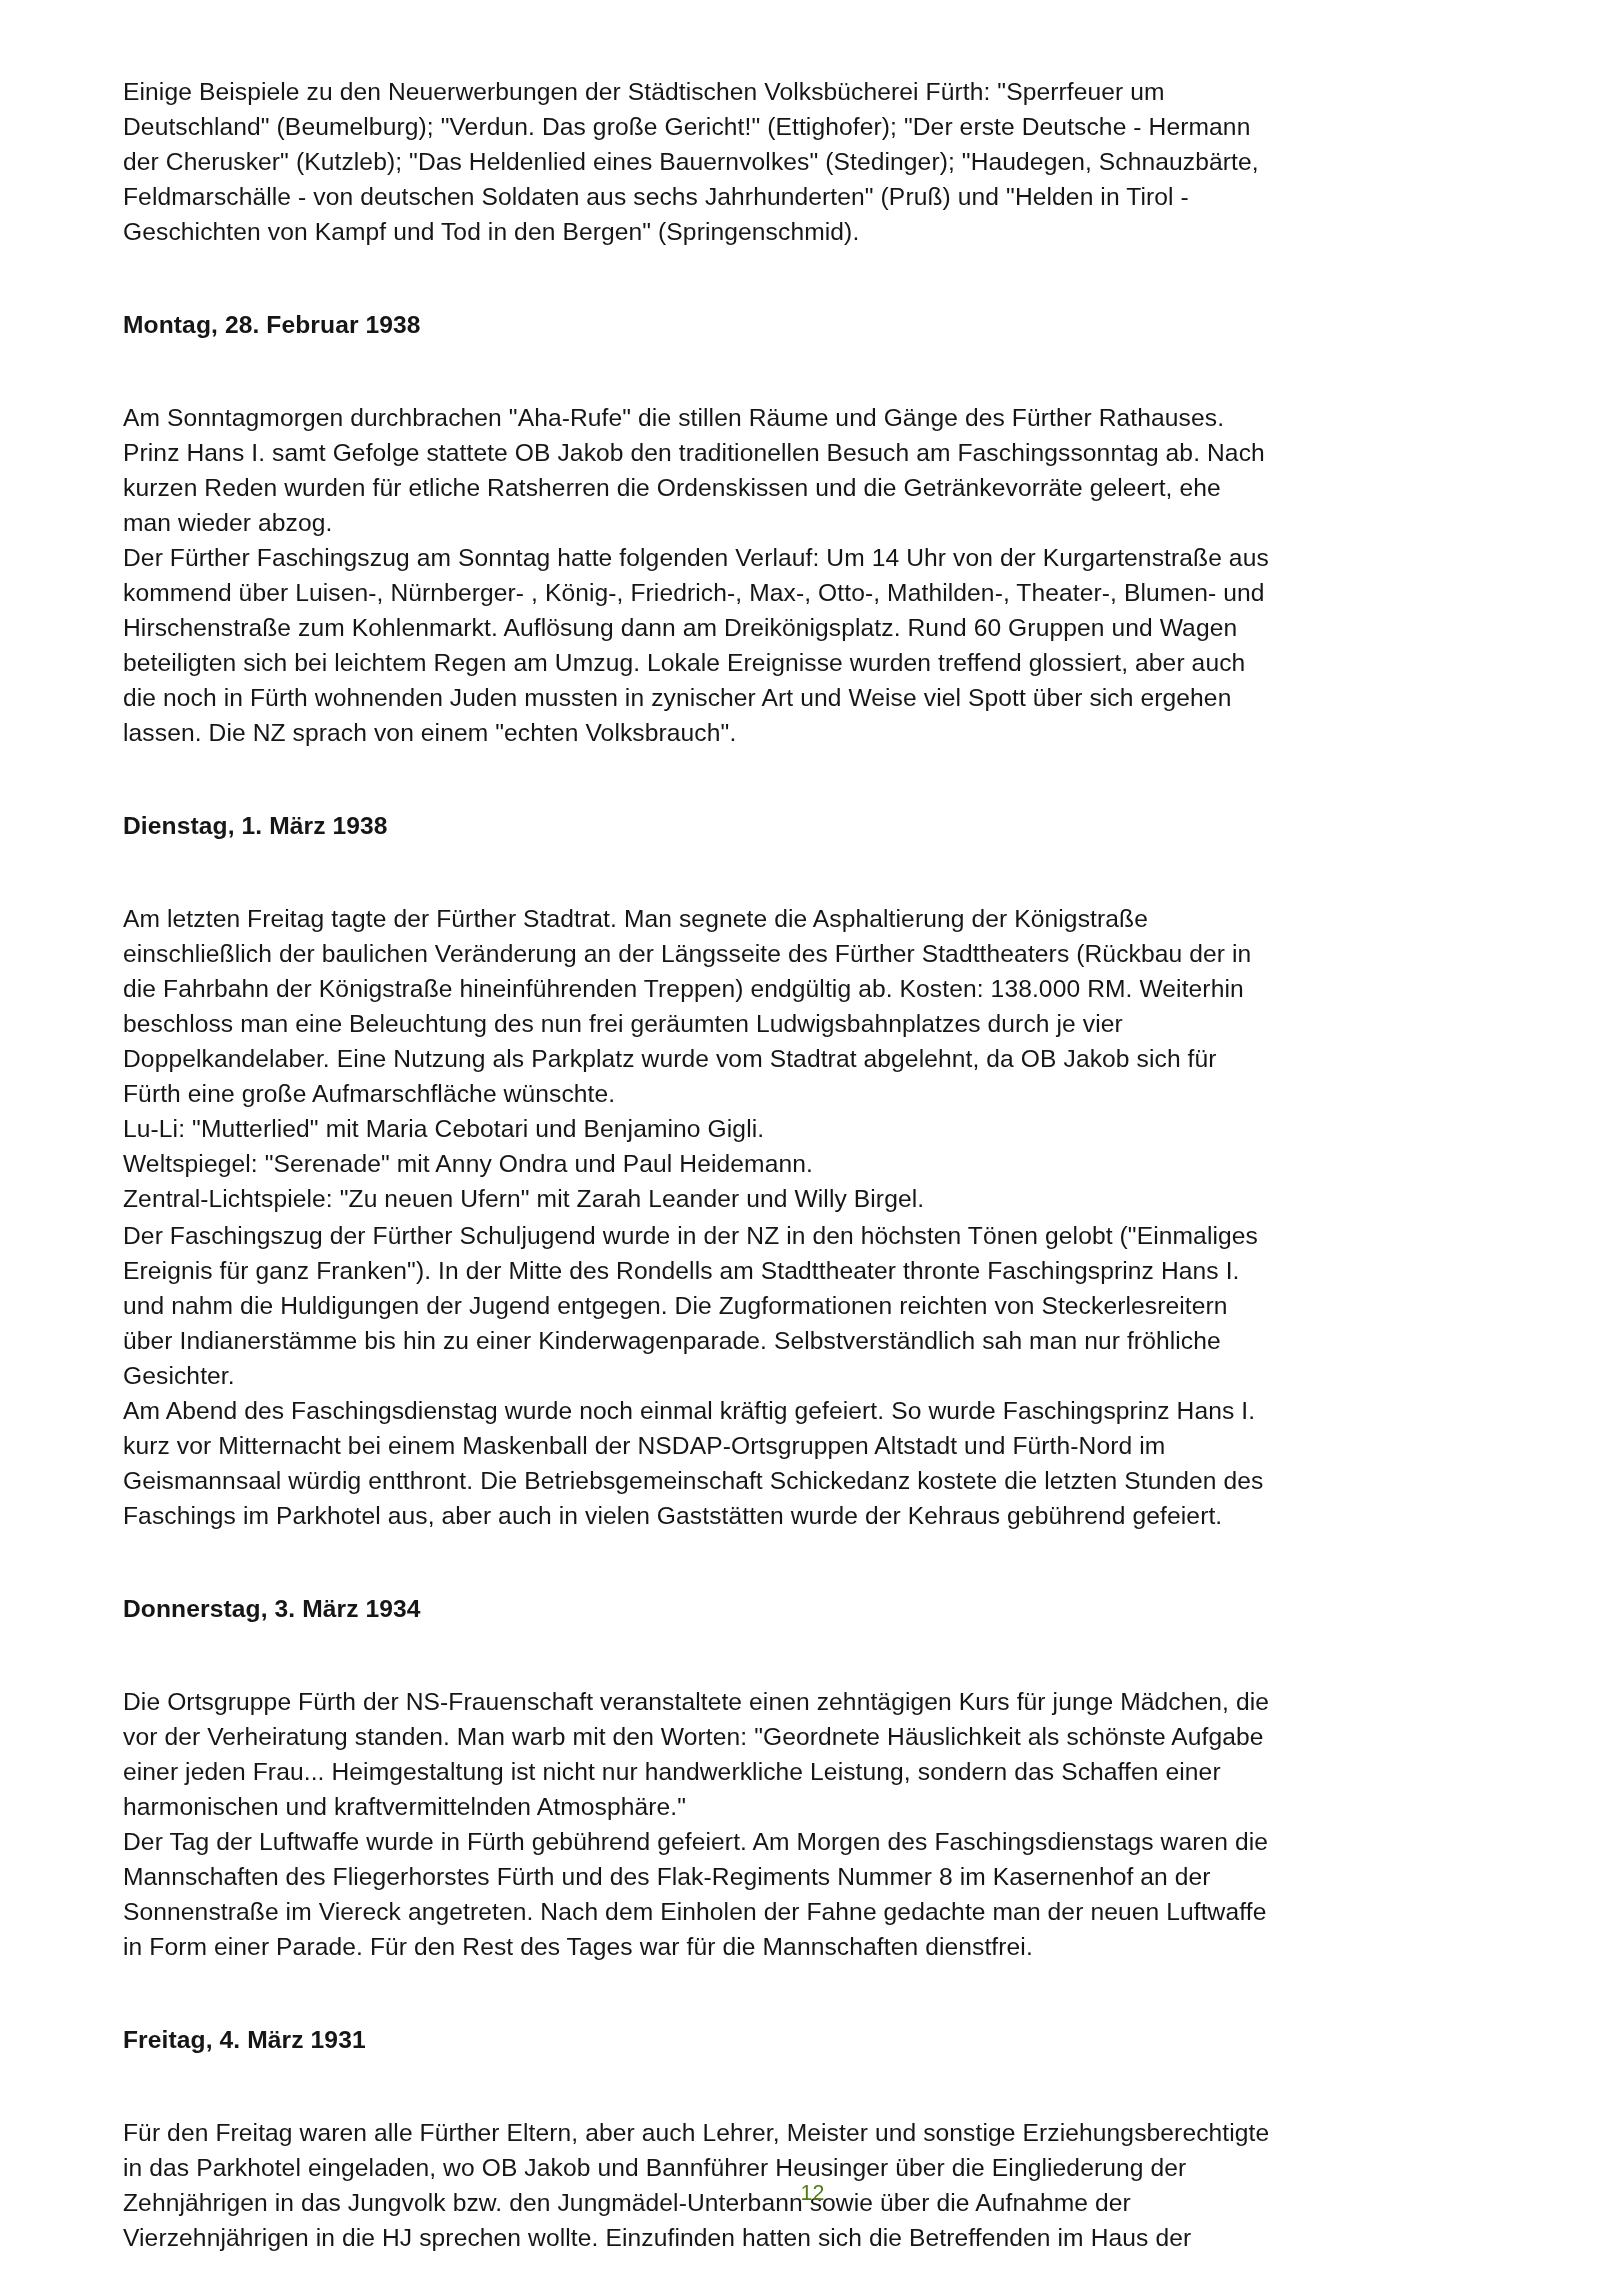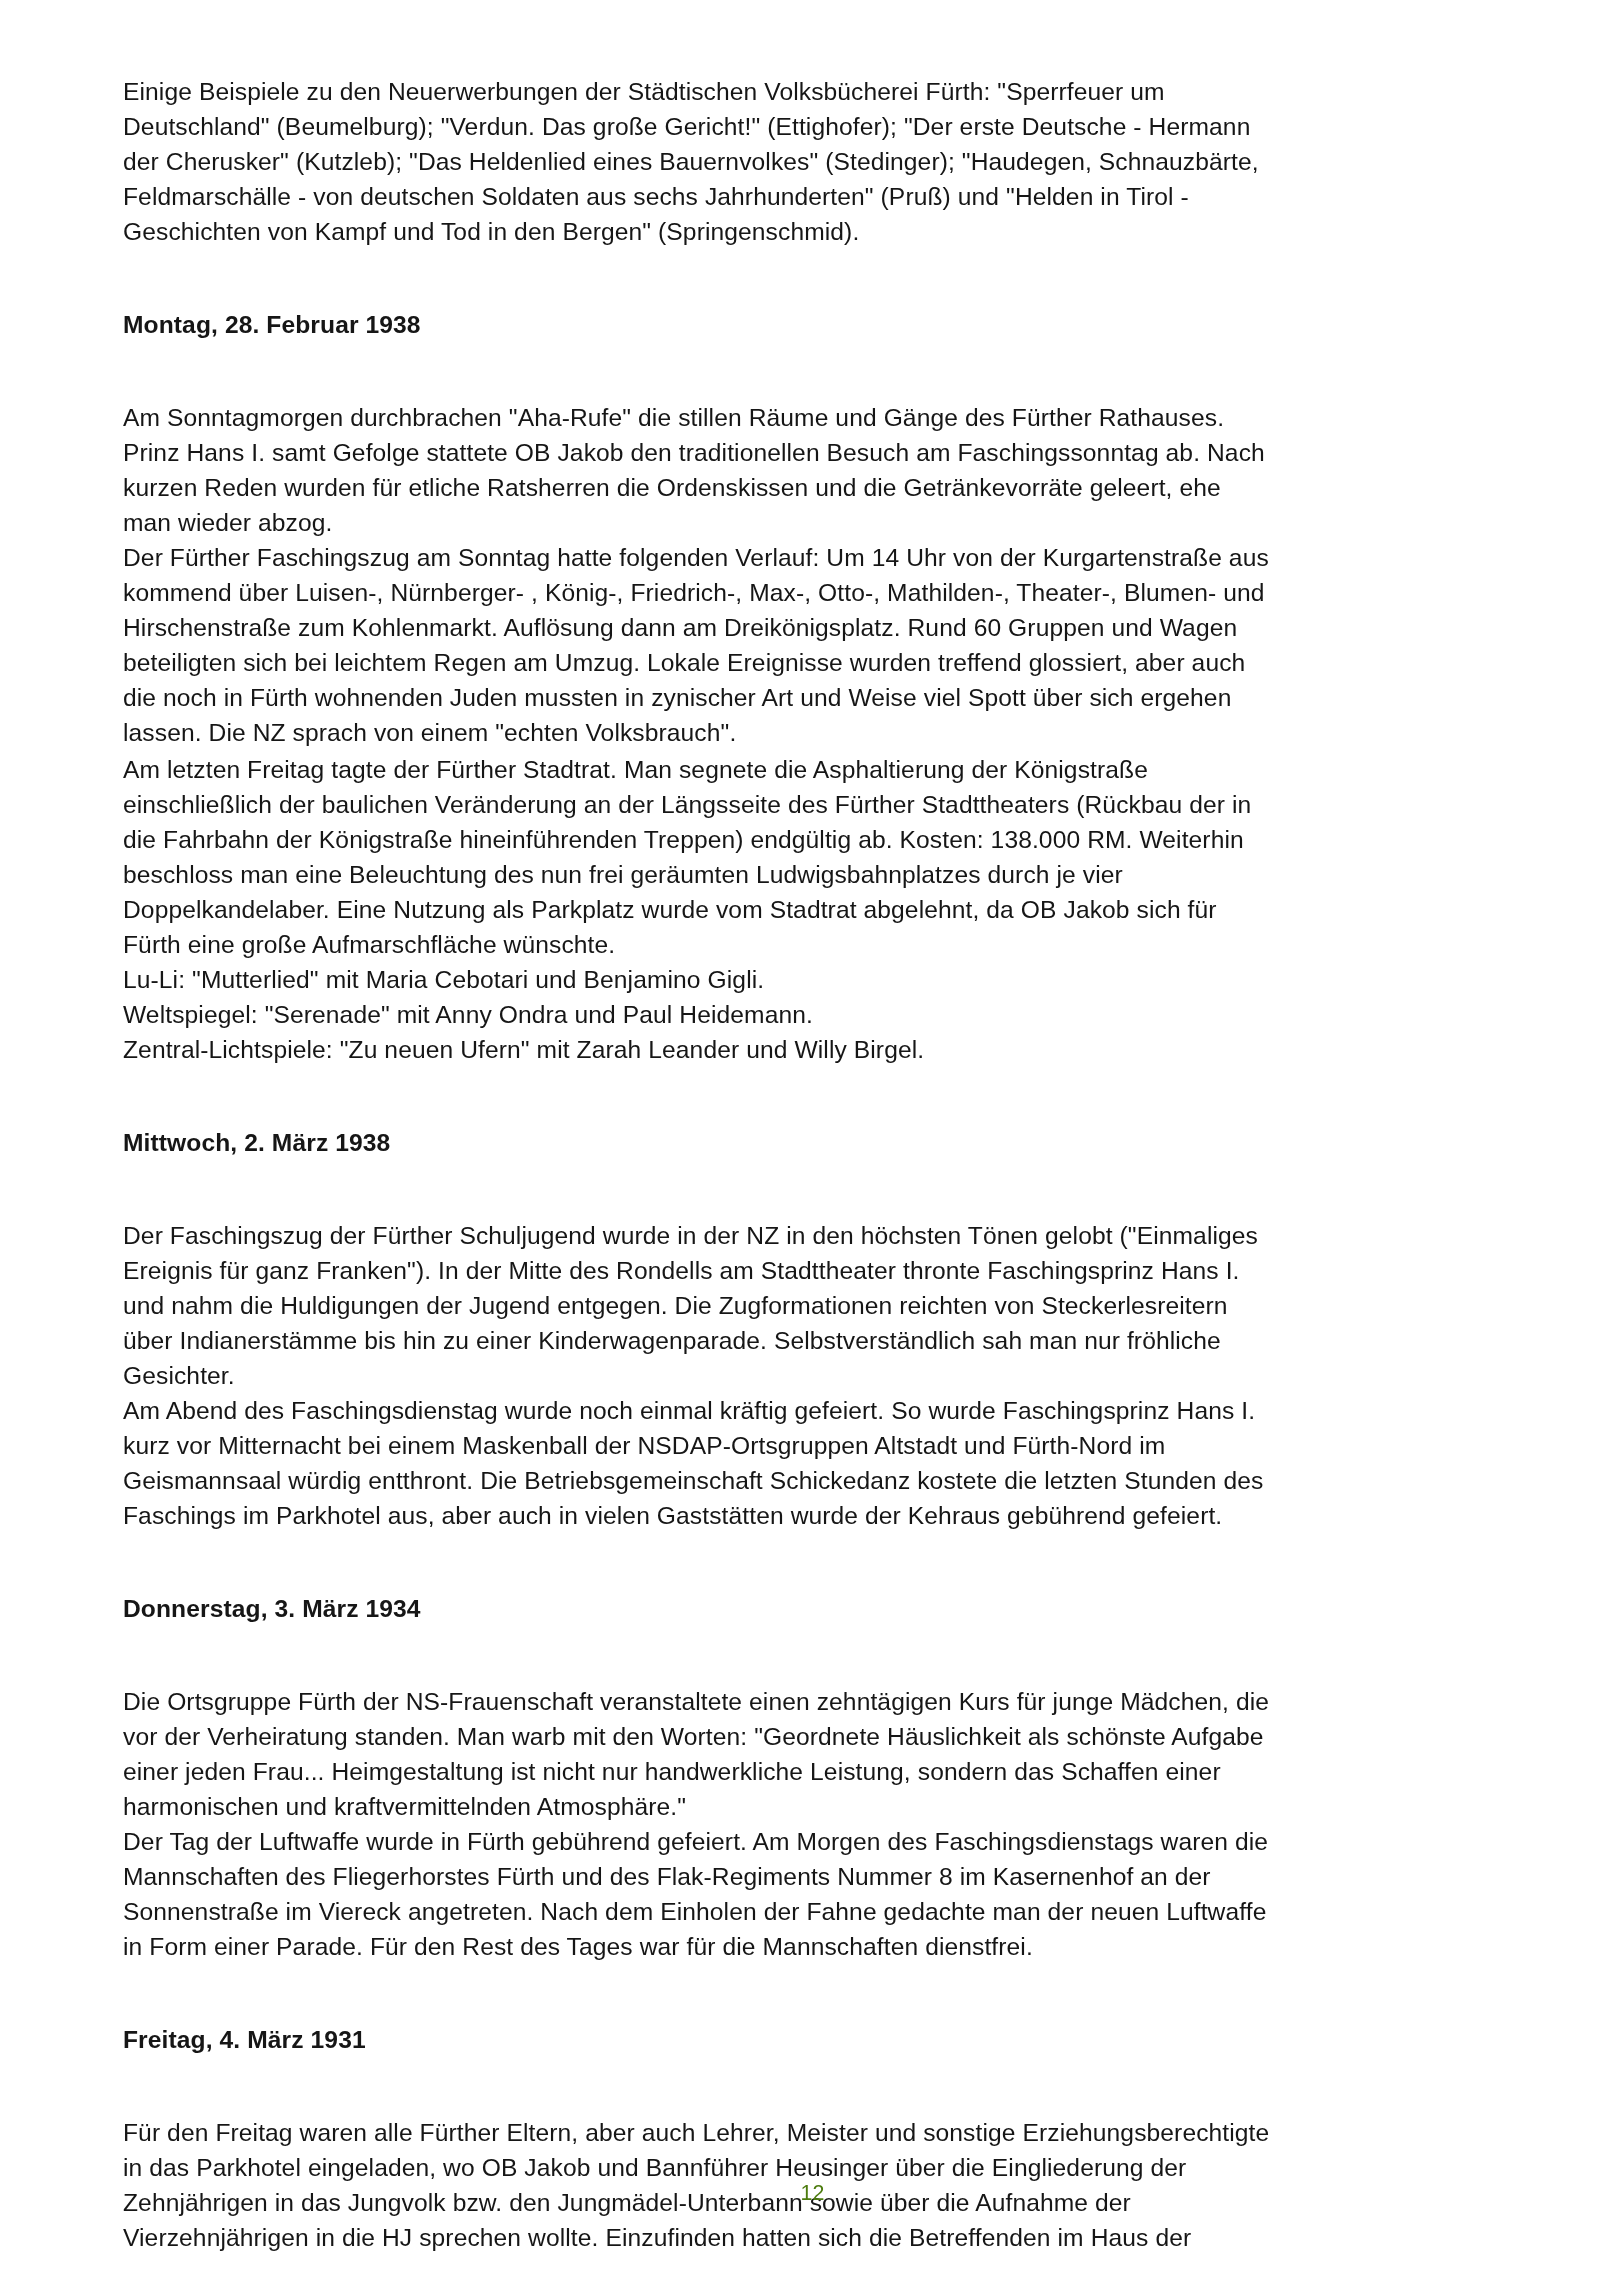--- a/index.html
+++ b/index.html
@@ -59,30 +59,30 @@
       <div class="paragraph">Am Sonntagmorgen durchbrachen "Aha-Rufe" die stillen Räume und Gänge des Fürther Rathauses.
 Prinz Hans I. samt Gefolge stattete OB Jakob den traditionellen Besuch am Faschingssonntag ab. Nach
 kurzen Reden wurden für etliche Ratsherren die Ordenskissen und die Getränkevorräte geleert, ehe
 man wieder abzog.
 Der Fürther Faschingszug am Sonntag hatte folgenden Verlauf: Um 14 Uhr von der Kurgartenstraße aus
 kommend über Luisen-, Nürnberger- , König-, Friedrich-, Max-, Otto-, Mathilden-, Theater-, Blumen- und
 Hirschenstraße zum Kohlenmarkt. Auflösung dann am Dreikönigsplatz. Rund 60 Gruppen und Wagen
 beteiligten sich bei leichtem Regen am Umzug. Lokale Ereignisse wurden treffend glossiert, aber auch
 die noch in Fürth wohnenden Juden mussten in zynischer Art und Weise viel Spott über sich ergehen
 lassen. Die NZ sprach von einem "echten Volksbrauch".</div>
+      <div class="heading">Dienstag, 1. März 1938</div>
       <div class="paragraph">Am letzten Freitag tagte der Fürther Stadtrat. Man segnete die Asphaltierung der Königstraße
 einschließlich der baulichen Veränderung an der Längsseite des Fürther Stadttheaters (Rückbau der in
 die Fahrbahn der Königstraße hineinführenden Treppen) endgültig ab. Kosten: 138.000 RM. Weiterhin
 beschloss man eine Beleuchtung des nun frei geräumten Ludwigsbahnplatzes durch je vier
 Doppelkandelaber. Eine Nutzung als Parkplatz wurde vom Stadtrat abgelehnt, da OB Jakob sich für
 Fürth eine große Aufmarschfläche wünschte.
 Lu-Li: "Mutterlied" mit Maria Cebotari und Benjamino Gigli.
 Weltspiegel: "Serenade" mit Anny Ondra und Paul Heidemann.
 Zentral-Lichtspiele: "Zu neuen Ufern" mit Zarah Leander und Willy Birgel.</div>
-      <div class="heading">Mittwoch, 2. März 1938</div>
       <div class="paragraph">Der Faschingszug der Fürther Schuljugend wurde in der NZ in den höchsten Tönen gelobt ("Einmaliges
 Ereignis für ganz Franken"). In der Mitte des Rondells am Stadttheater thronte Faschingsprinz Hans I.
 und nahm die Huldigungen der Jugend entgegen. Die Zugformationen reichten von Steckerlesreitern
 über Indianerstämme bis hin zu einer Kinderwagenparade. Selbstverständlich sah man nur fröhliche
 Gesichter.
 Am Abend des Faschingsdienstag wurde noch einmal kräftig gefeiert. So wurde Faschingsprinz Hans I.
 kurz vor Mitternacht bei einem Maskenball der NSDAP-Ortsgruppen Altstadt und Fürth-Nord im
 Geismannsaal würdig entthront. Die Betriebsgemeinschaft Schickedanz kostete die letzten Stunden des
 Faschings im Parkhotel aus, aber auch in vielen Gaststätten wurde der Kehraus gebührend gefeiert.</div>
       <div class="heading">Donnerstag, 3. März 1934</div>

